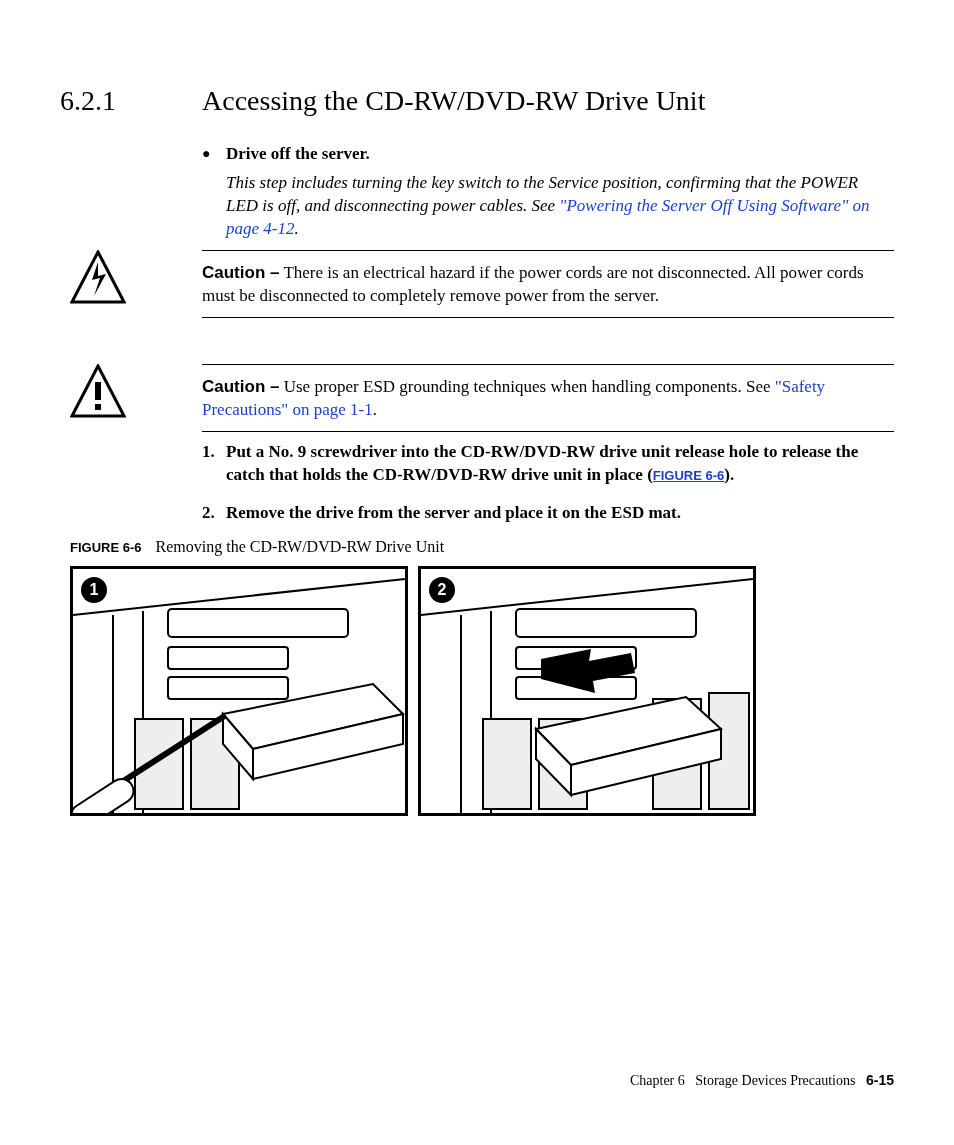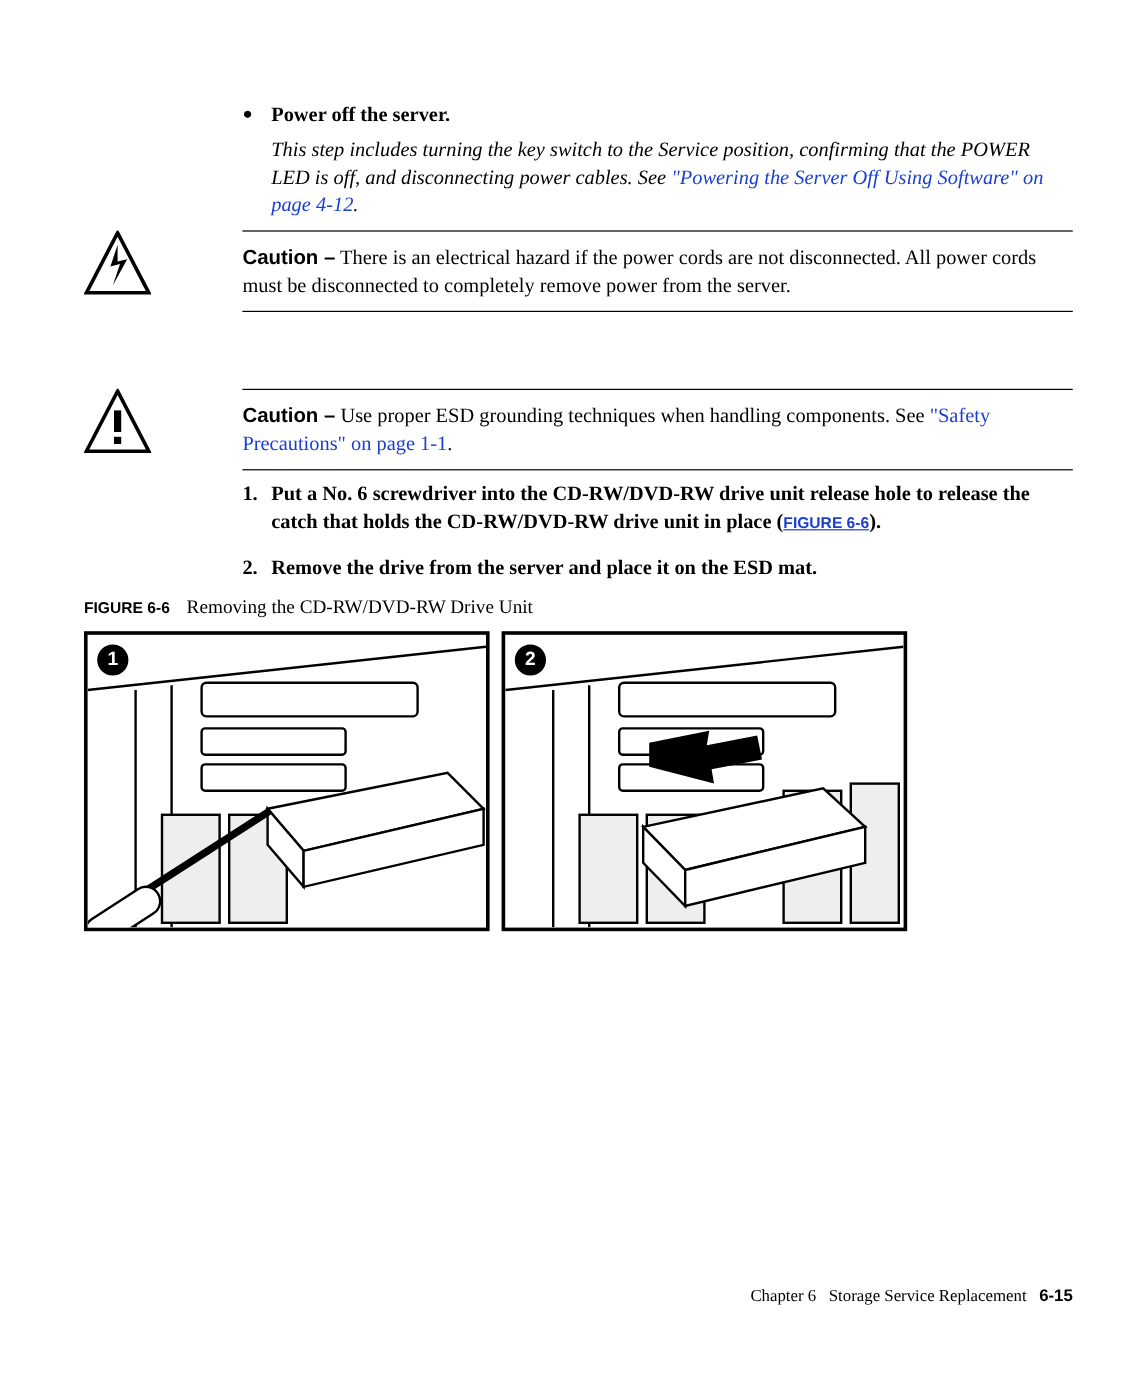--- a/index.html
+++ b/index.html
@@ -56,21 +56,21 @@
     margin-bottom: 10px;
     font-style: italic;
   }
   .link {
     color: #1a3fcf;
     text-decoration: none;
   }
   .caution-block {
     display: flex;
     margin-top: 8px;
-    margin-bottom: 30px;
+    margin-bottom: 12px;
   }
   .caution-icon-cell {
     width: 142px;
     flex: 0 0 142px;
     padding-left: 10px;
     box-sizing: border-box;
   }
   .caution-text-cell {
     border-top: 1.5px solid #000;
     border-bottom: 1.5px solid #000;
@@ -164,25 +164,29 @@
   .footer-page {
     font-family: "Helvetica Neue", Helvetica, Arial, sans-serif;
     font-weight: bold;
   }
 </style>
 </head>
 <body>
 
 <div class="page">
 
+  <div class="section-heading">
+    <div class="sec-num">6.2.1</div>
+    <div class="sec-title">Accessing the CD-RW/DVD-RW Drive Unit</div>
+  </div>
 
   <div class="body-col">
     <div class="bullet-row">
       <div class="bullet">●</div>
-      <div class="bullet-text">Power off the server.</div>
+      <div class="bullet-text">Drive off the server.</div>
     </div>
     <div class="para">
       <span>This step includes turning the key switch to the Service position, confirming that the POWER LED is off, and disconnecting power cables. See </span><a class="link" href="#">"Powering the Server Off Using Software" on page 4-12</a><span>.</span>
     </div>
   </div>
 
   <div class="caution-block">
     <div class="caution-icon-cell">
       <svg width="56" height="56" viewBox="0 0 56 56">
         <polygon points="28,2 54,52 2,52" fill="none" stroke="#000" stroke-width="3"></polygon>
@@ -207,21 +211,21 @@
     </div>
     <div class="caution-text-cell">
       <span class="caution-label">Caution –</span><span> Use proper ESD grounding techniques when handling components. See </span><a class="link" href="#">"Safety Precautions" on page 1-1</a><span>.</span>
     </div>
   </div>
 
   <div class="step-list">
     <div class="step">
       <div class="step-num">1.</div>
       <div class="step-text">
-        <span>Put a No. 6 screwdriver into the CD-RW/DVD-RW drive unit release hole to release the catch that holds the CD-RW/DVD-RW drive unit in place (</span><a href="#" class="fig-ref">FIGURE 6-6</a><span>).</span>
+        <span>Put a No. 9 screwdriver into the CD-RW/DVD-RW drive unit release hole to release the catch that holds the CD-RW/DVD-RW drive unit in place (</span><a href="#" class="fig-ref">FIGURE 6-6</a><span>).</span>
       </div>
     </div>
     <div class="step">
       <div class="step-num">2.</div>
       <div class="step-text">Remove the drive from the server and place it on the ESD mat.</div>
     </div>
   </div>
 
   <div class="figure-caption">
     <span class="fig-label">FIGURE 6-6</span><span>Removing the CD-RW/DVD-RW Drive Unit</span>
@@ -282,14 +286,14 @@
         <g fill="#000">
           <polygon points="120,90 170,80 168,92 210,84 214,104 172,112 174,124 120,110"></polygon>
         </g>
       </svg>
     </div>
   </div>
 
 </div>
 
 <div class="footer">
-  <span>Chapter 6</span>&nbsp;&nbsp;&nbsp;<span>Storage Service Replacement</span>&nbsp;&nbsp;&nbsp;<span class="footer-page">6-15</span>
+  <span>Chapter 6</span>&nbsp;&nbsp;&nbsp;<span>Storage Devices Precautions</span>&nbsp;&nbsp;&nbsp;<span class="footer-page">6-15</span>
 </div>
 
 </body></html>

